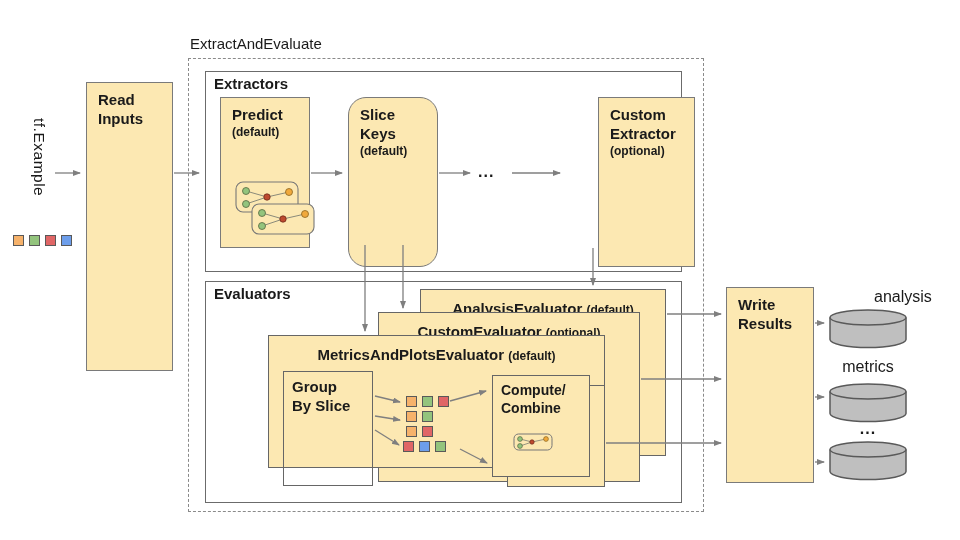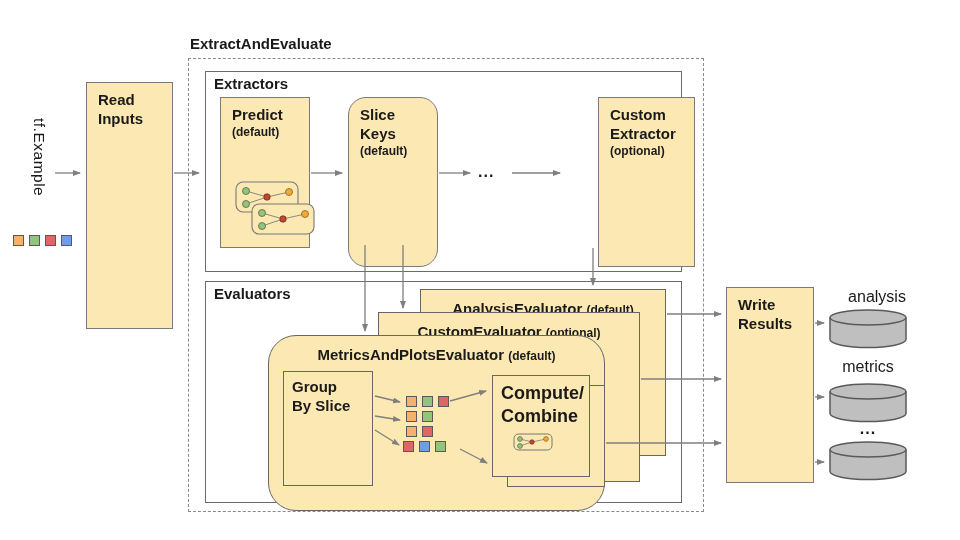--- a/index.html
+++ b/index.html
@@ -20,21 +20,21 @@
 
   
   .section{
     position:absolute;background:#ffffff;border:1.6px solid #6b6b6b;box-sizing:border-box;
   }
   .section-label{position:absolute;left:8px;top:3px;font-weight:700;font-size:15px;text-align:center;}
 
   .dashed{
     position:absolute;border:1.6px dashed #8a8a8a;box-sizing:border-box;background:transparent;
   }
-  .diagram-title{position:absolute;font-weight:700;font-size:15px;}
+  .diagram-title{position:absolute;font-weight:400;font-size:15px;}
 
   
   .card{
     position:absolute;background:#FCE8B2;border:1.4px solid #666;box-sizing:border-box;text-align:center;
   }
   .card .cardlabel{margin-top:10px;font-size:15px;font-weight:700;}
   .card .cardlabel .qual{font-size:12px;font-weight:700;}
 
   .innerbox{
     position:absolute;background:transparent;border:1.4px solid #666;box-sizing:border-box;
@@ -70,21 +70,21 @@
 <div id="canvas">
 
   <div class="vlabel" style="left:30px;top:118px;height:110px;">tf.Example</div>
   <div class="abs sqrow" id="input-squares" style="left:13px;top:235px;">
       <span class="sq" style="background: rgb(246, 178, 107);"></span>
       <span class="sq" style="background: rgb(147, 196, 125);"></span>
       <span class="sq" style="background: rgb(224, 102, 102);"></span>
       <span class="sq" style="background: rgb(109, 158, 235);"></span>
     </div>
 
-  <div class="ybox" style="left:86px;top:82px;width:87px;height:247px;">
+  <div class="ybox" style="left:86px;top:82px;width:87px;height:289px;">
     <div class="pad name ml">Read
 Inputs</div>
   </div>
 
   <div class="diagram-title" style="left:190px;top:35px;">ExtractAndEvaluate</div>
   <div class="dashed" style="left:188px;top:58px;width:516px;height:454px;"></div>
 
   <div class="section" style="left:205px;top:71px;width:477px;height:201px;">
     <div class="section-label">Extractors</div>
   </div>
@@ -140,21 +140,21 @@
   </div>
 
   <div class="card" style="left:420px;top:289px;width:246px;height:167px;">
     <div class="cardlabel"><span>AnalysisEvaluator</span>
       <span class="qual">(default)</span></div>
   </div>
   <div class="card" style="left:378px;top:312px;width:262px;height:170px;">
     <div class="cardlabel"><span>CustomEvaluator</span>
       <span class="qual">(optional)</span></div>
   </div>
-  <div class="card" style="left:268px;top:335px;width:337px;height:176px;border-radius:28px;">
+  <div class="card" style="left:268px;top:335px;width:337px;height:133px;">
     <div class="cardlabel"><span>MetricsAndPlotsEvaluator</span>
       <span class="qual">(default)</span></div>
   </div>
 
   <div class="innerbox" style="left:283px;top:371px;width:90px;height:115px;">
     <div class="name ml" style="padding:6px 4px 0 8px;">Group
 By Slice</div>
   </div>
 
   <div class="abs" id="slice-grid" style="left:406px;top:396px;">
@@ -173,40 +173,40 @@
       </div>
       <div class="sqrow">
         <span class="sq" style="background: rgb(224, 102, 102);"></span>
         <span class="sq" style="background: rgb(109, 158, 235);"></span>
         <span class="sq" style="background: rgb(147, 196, 125);"></span>
       </div>
     </div>
 
   <div class="shadowbox" style="left:507px;top:385px;width:98px;height:102px;"></div>
   <div class="shadowbox" style="left:492px;top:375px;width:98px;height:102px;">
-    <div class="name ml" style="padding:6px 4px 0 8px;font-weight:700;font-size:18px;line-height:1.25;">Compute/
+    <div class="name ml" style="padding:6px 4px 0 8px;font-weight:700;font-size:14px;line-height:1.25;">Compute/
 Combine</div>
   </div>
   <svg class="icon-svg" style="left:513px;top:433px;" width="40" height="18" viewBox="0 0 40 18">
     <rect x="1" y="1" width="38" height="16" rx="4.5" fill="none" stroke="#777" stroke-width="1"></rect>
     <line x1="7" y1="6" x2="19" y2="9" stroke="#8a8a7a" stroke-width="0.9"></line>
     <line x1="7" y1="13" x2="19" y2="9" stroke="#8a8a7a" stroke-width="0.9"></line>
     <line x1="19" y1="9" x2="33" y2="6" stroke="#8a8a7a" stroke-width="0.9"></line>
     <circle cx="7" cy="6" r="2.4" fill="#93C47D" stroke="#55663f" stroke-width="0.7"></circle>
     <circle cx="7" cy="13" r="2.4" fill="#93C47D" stroke="#55663f" stroke-width="0.7"></circle>
     <circle cx="19" cy="9" r="2.2" fill="#BE4A2F" stroke="#6e2a1a" stroke-width="0.7"></circle>
     <circle cx="33" cy="6" r="2.4" fill="#F0A93C" stroke="#8a6520" stroke-width="0.7"></circle>
   </svg>
 
   <div class="ybox" style="left:726px;top:287px;width:88px;height:196px;">
     <div class="pad name ml">Write
 Results</div>
   </div>
 
-  <div class="txt" style="left:838px;top:288px;width:78px;text-align:center;">analysis</div>
+  <div class="txt" style="left:874px;top:288px;width:78px;text-align:left;">analysis</div>
   <svg class="icon-svg" style="left:828px;top:308px;" width="80" height="42" viewBox="0 0 80 42">
     <path d="M2,9.5 v22 a38,8 0 0 0 76,0 v-22" fill="#BFBFBF" stroke="#595959" stroke-width="1.5"></path>
     <ellipse cx="40" cy="9.5" rx="38" ry="7.5" fill="#BFBFBF" stroke="#595959" stroke-width="1.5"></ellipse>
   </svg>
 
   <div class="txt" style="left:829px;top:358px;width:78px;text-align:center;">metrics</div>
   <svg class="icon-svg" style="left:828px;top:382px;" width="80" height="42" viewBox="0 0 80 42">
     <path d="M2,9.5 v22 a38,8 0 0 0 76,0 v-22" fill="#BFBFBF" stroke="#595959" stroke-width="1.5"></path>
     <ellipse cx="40" cy="9.5" rx="38" ry="7.5" fill="#BFBFBF" stroke="#595959" stroke-width="1.5"></ellipse>
   </svg>

